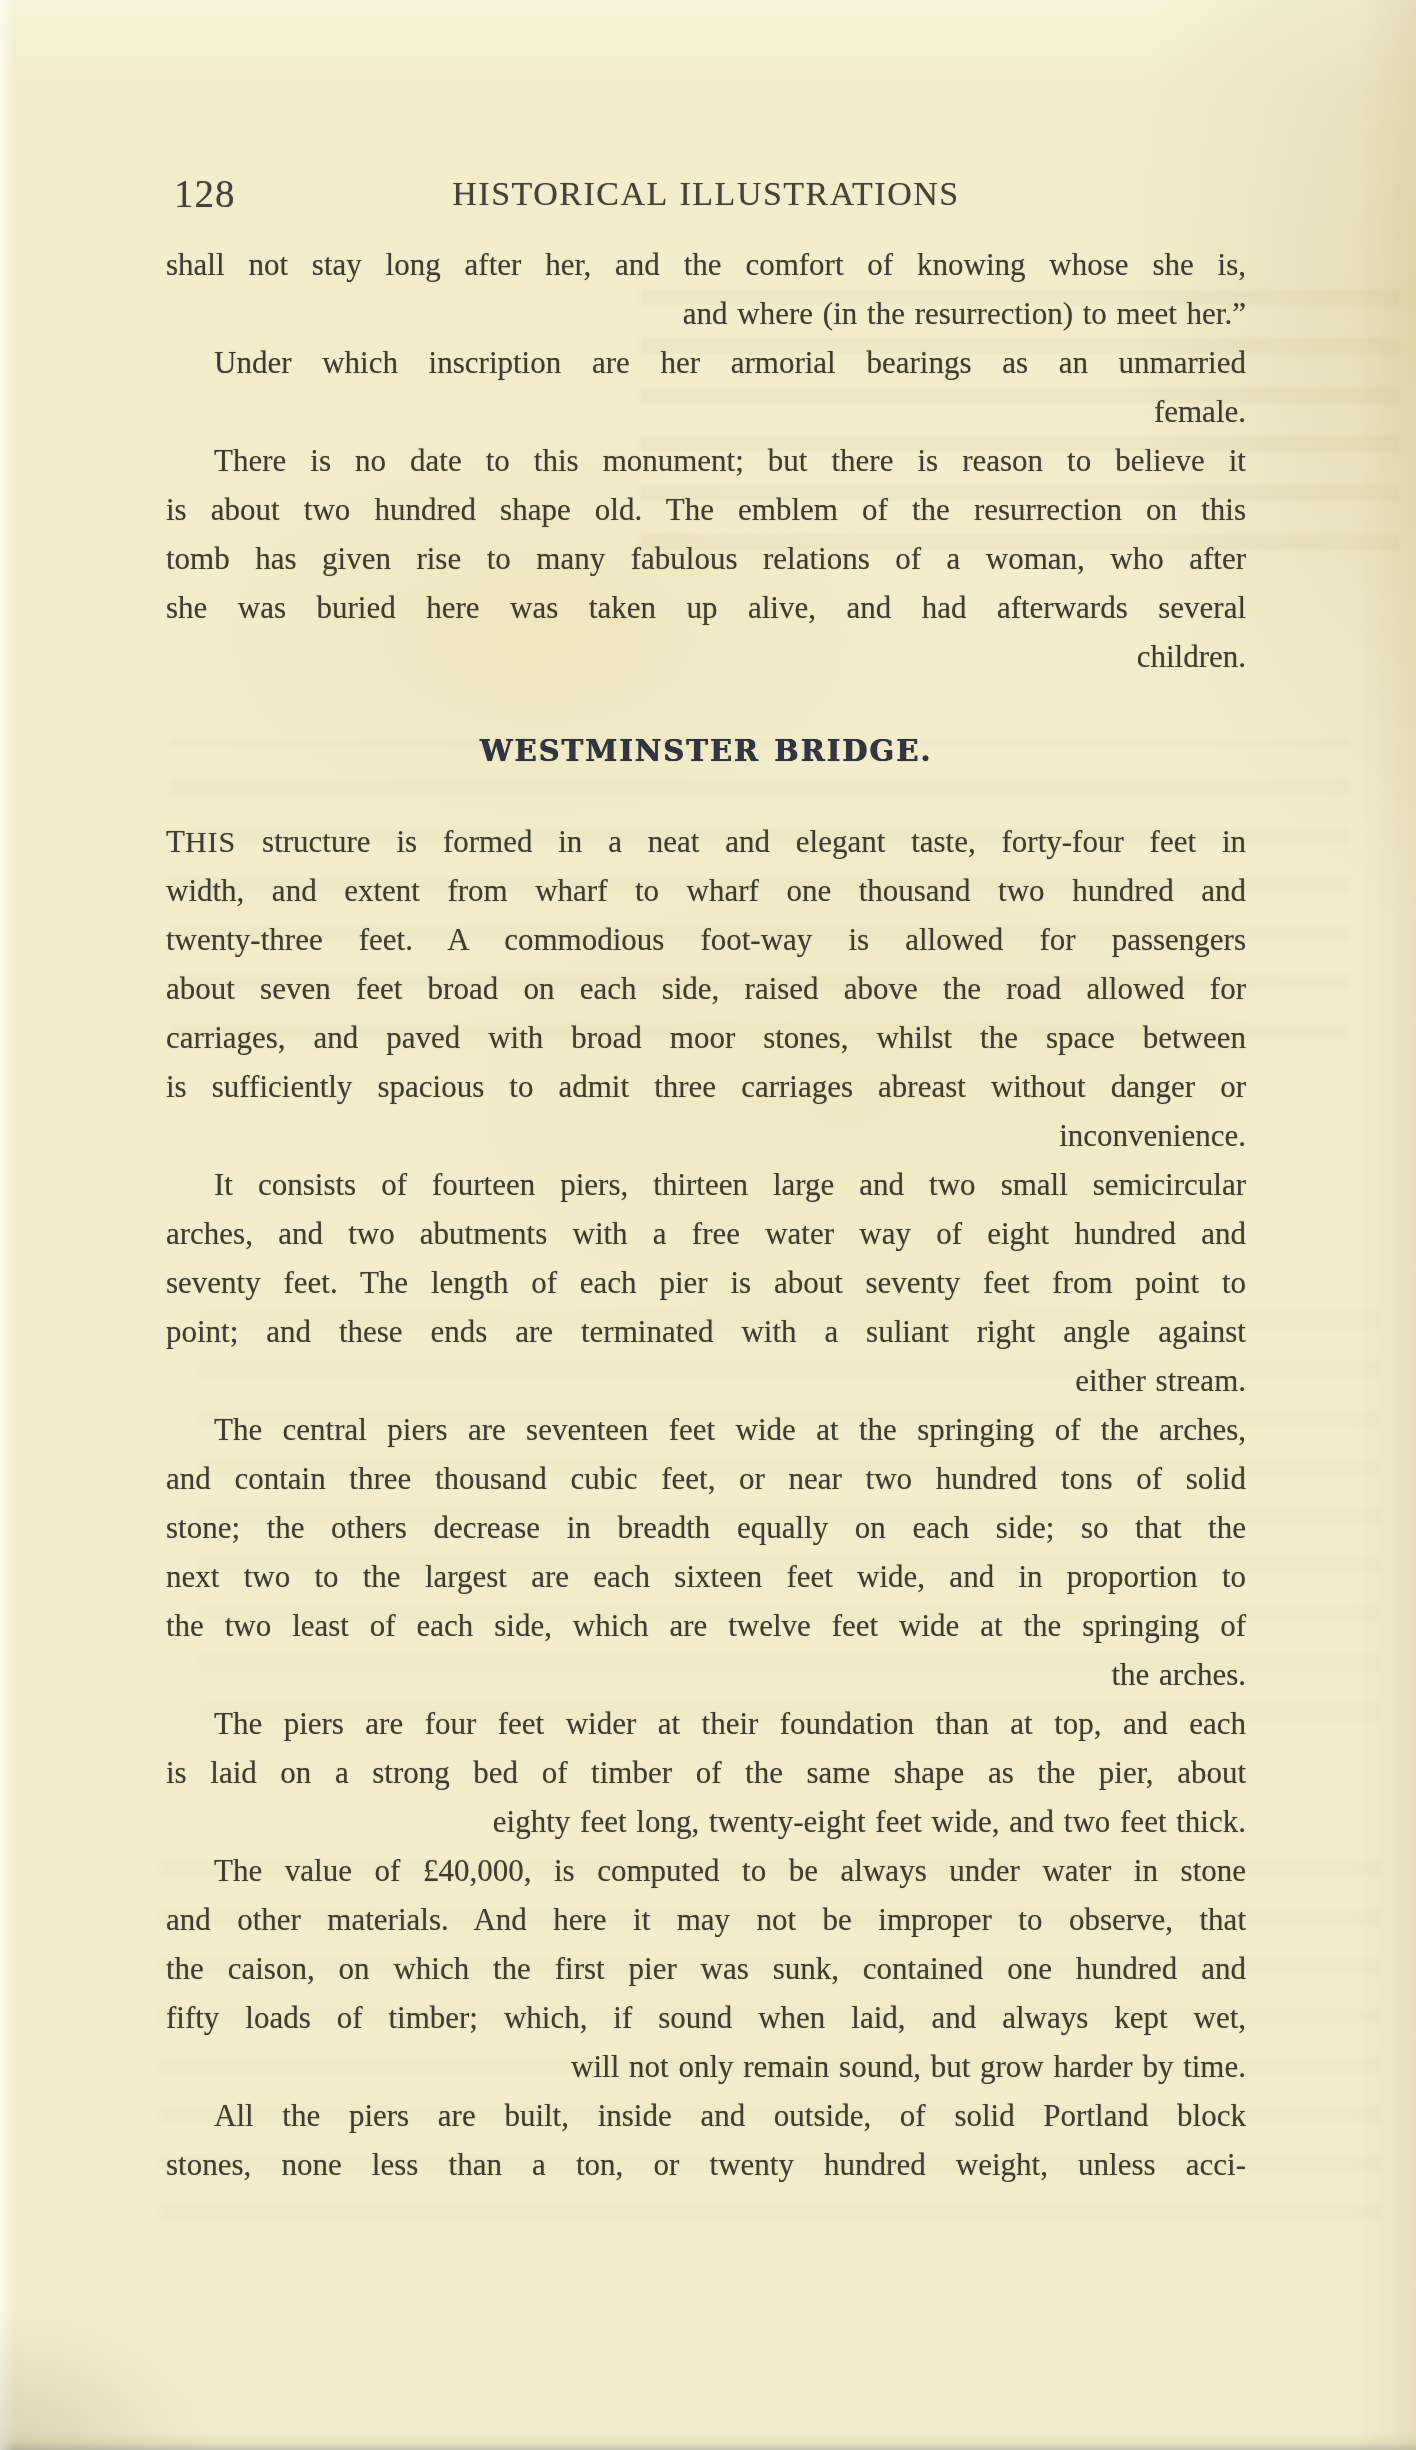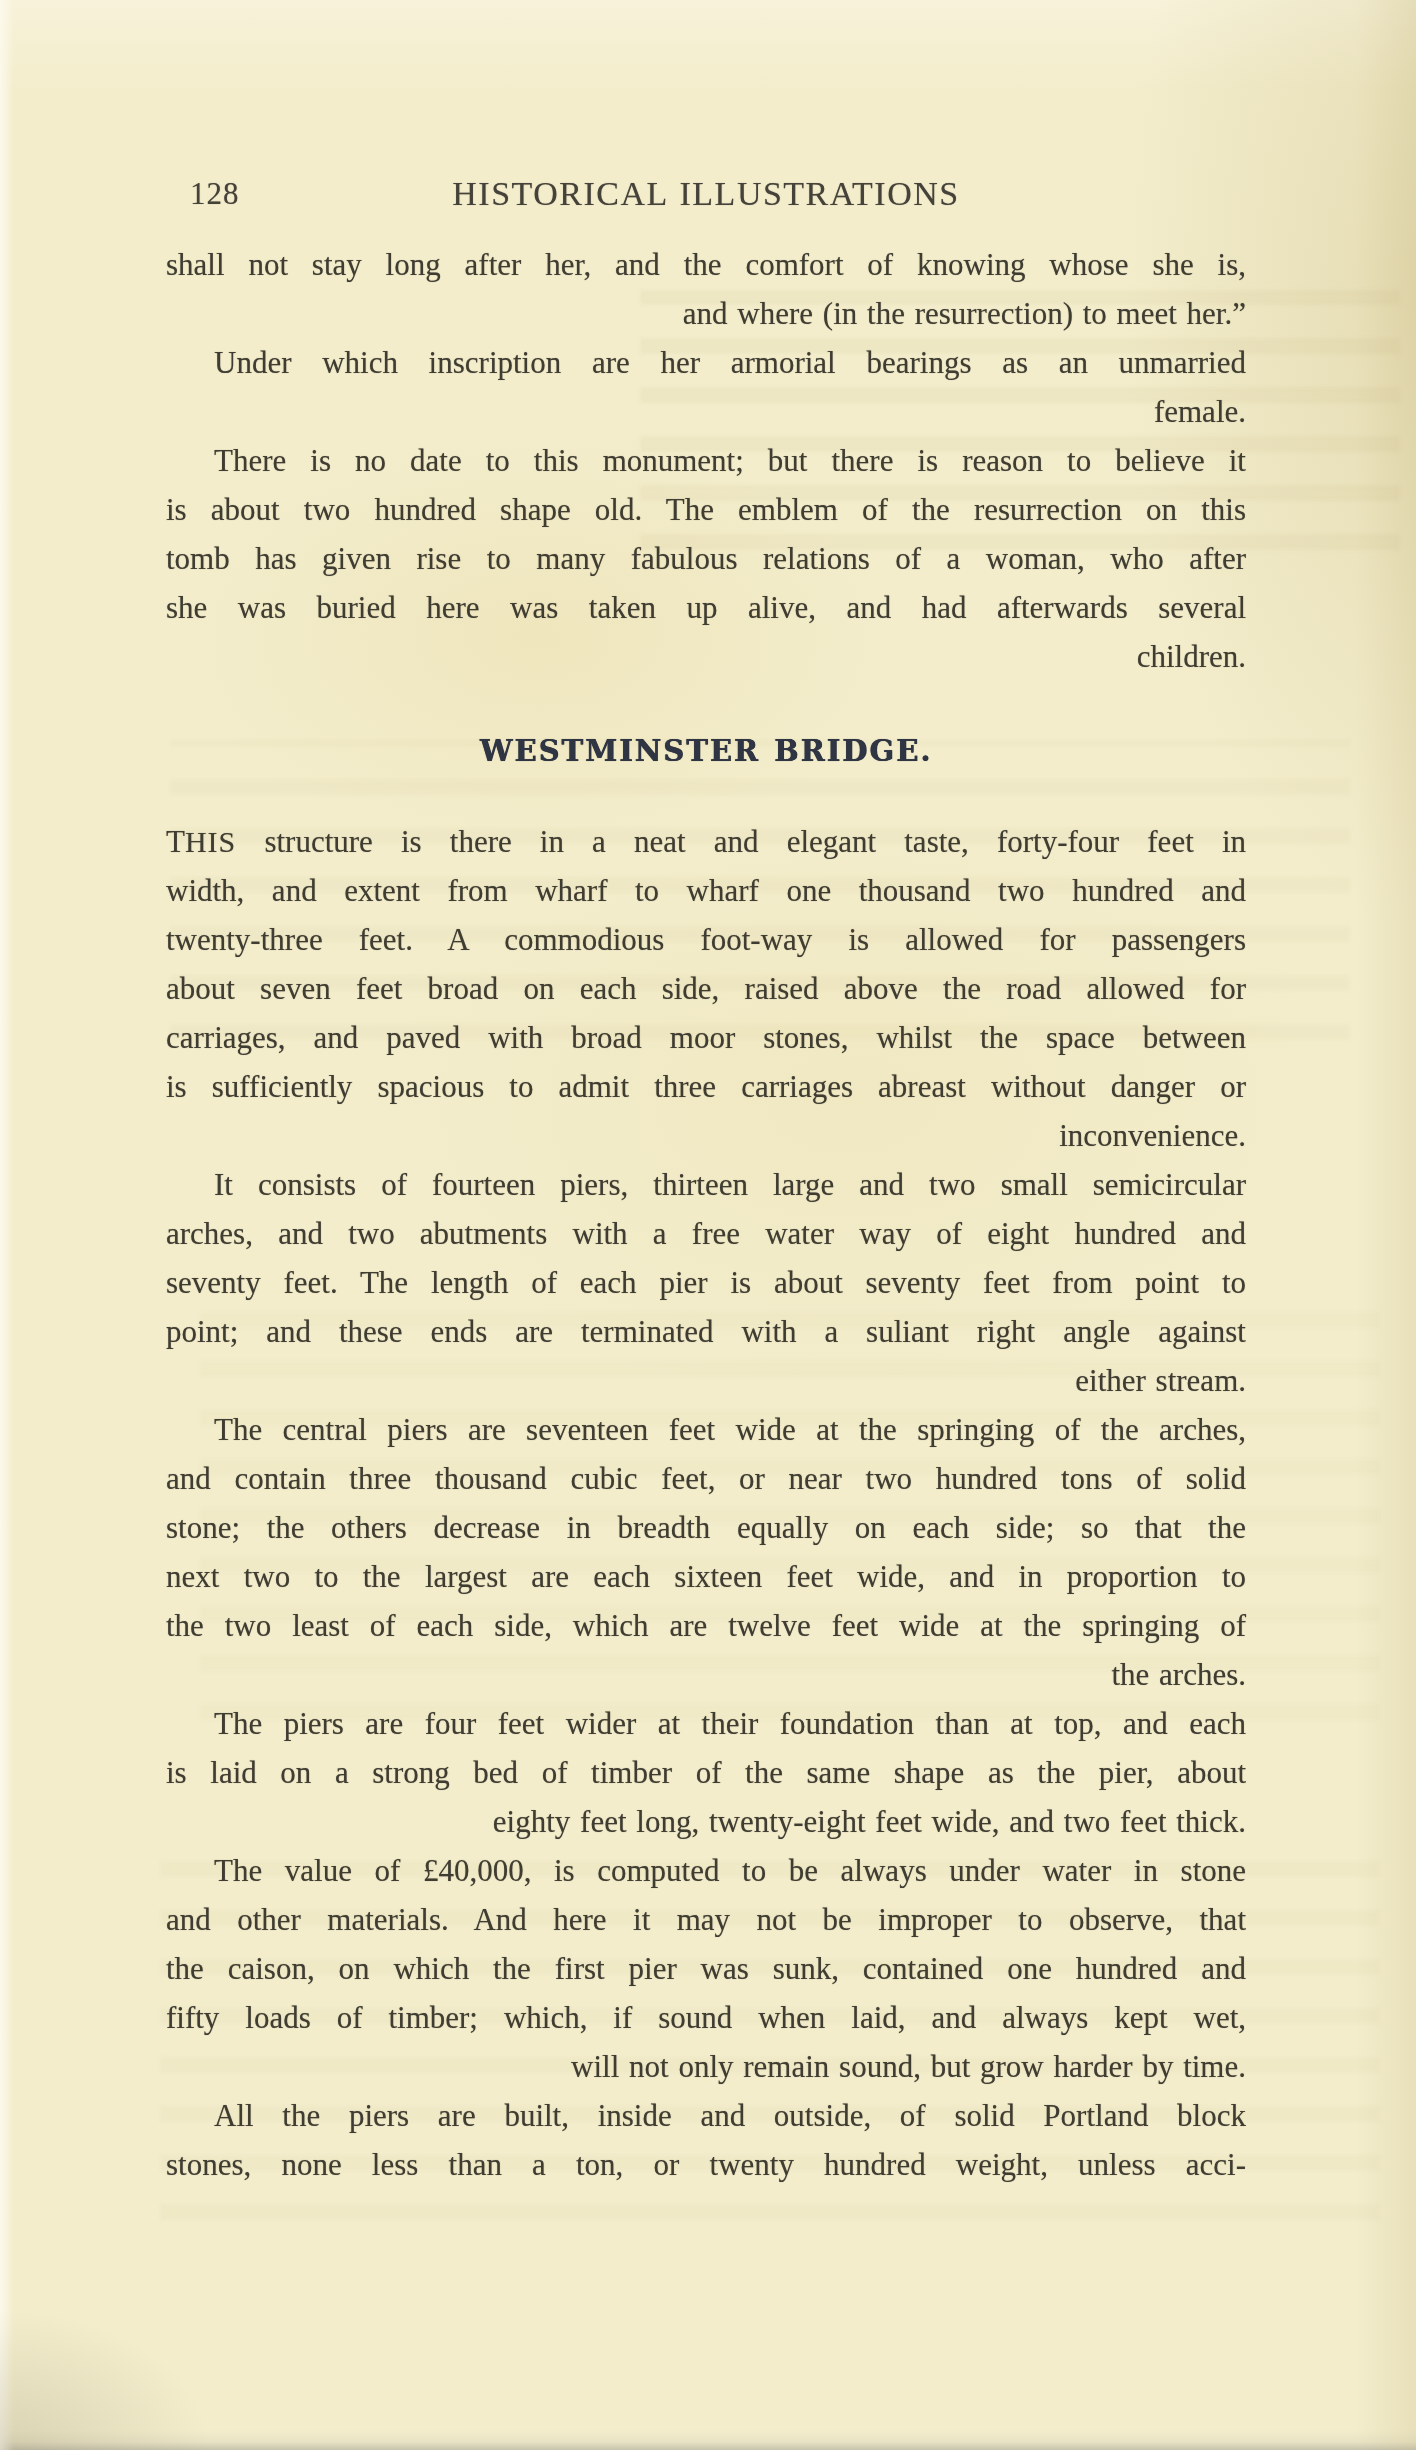--- a/index.html
+++ b/index.html
@@ -37,21 +37,21 @@
   .ghost.g4 { left: 160px; top: 1860px; width: 1220px; height: 360px; opacity: .5; }
 
   .text-block {
     position: absolute; left: 166px; top: 169px; width: 1080px;
     color: #3f3c32;
     font-size: 31px; line-height: 49px;
     word-spacing: 2px;
     text-shadow: 0 0 1px rgba(62,57,40,0.45);
   }
   .header-row { position: relative; height: 49px; margin-bottom: 22px; color: #45423a; }
-  .page-num { position: absolute; left: 24px; top: 0; font-size: 31px; letter-spacing: 1px; }
+  .page-num { position: absolute; left: 8px; top: 0; font-size: 39px; letter-spacing: 1px; }
   .running-title {
     text-align: center; font-size: 34px; letter-spacing: 1.5px;
   }
   .para { margin: 0; }
   .para.indent .line:first-child { text-indent: 48px; }
   .line { white-space: normal; text-align: right; }
   .line.j { text-align: justify; text-align-last: justify; }
   .lead-cap { font-size: 31px; }
   .lead-sc { font-size: 30px; letter-spacing: 1px; }
   .section-heading {
@@ -90,21 +90,21 @@
       </div>
       <div class="para indent">
         <div class="line j">There is no date to this monument; but there is reason to believe it</div>
         <div class="line j">is about two hundred shape old. The emblem of the resurrection on this</div>
         <div class="line j">tomb has given rise to many fabulous relations of a woman, who after</div>
         <div class="line j">she was buried here was taken up alive, and had afterwards several</div>
         <div class="line">children.</div>
       </div>
       <div class="section-heading">WESTMINSTER BRIDGE.</div>
       <div class="para">
-        <div class="line j"><span class="lead-cap">T</span><span class="lead-sc">HIS</span><span> structure is there in a neat and elegant taste, forty-four feet in</span></div>
+        <div class="line j"><span class="lead-cap">T</span><span class="lead-sc">HIS</span><span> structure is formed in a neat and elegant taste, forty-four feet in</span></div>
         <div class="line j">width, and extent from wharf to wharf one thousand two hundred and</div>
         <div class="line j">twenty-three feet. A commodious foot-way is allowed for passengers</div>
         <div class="line j">about seven feet broad on each side, raised above the road allowed for</div>
         <div class="line j">carriages, and paved with broad moor stones, whilst the space between</div>
         <div class="line j">is sufficiently spacious to admit three carriages abreast without danger or</div>
         <div class="line">inconvenience.</div>
       </div>
       <div class="para indent">
         <div class="line j">It consists of fourteen piers, thirteen large and two small semicircular</div>
         <div class="line j">arches, and two abutments with a free water way of eight hundred and</div>

